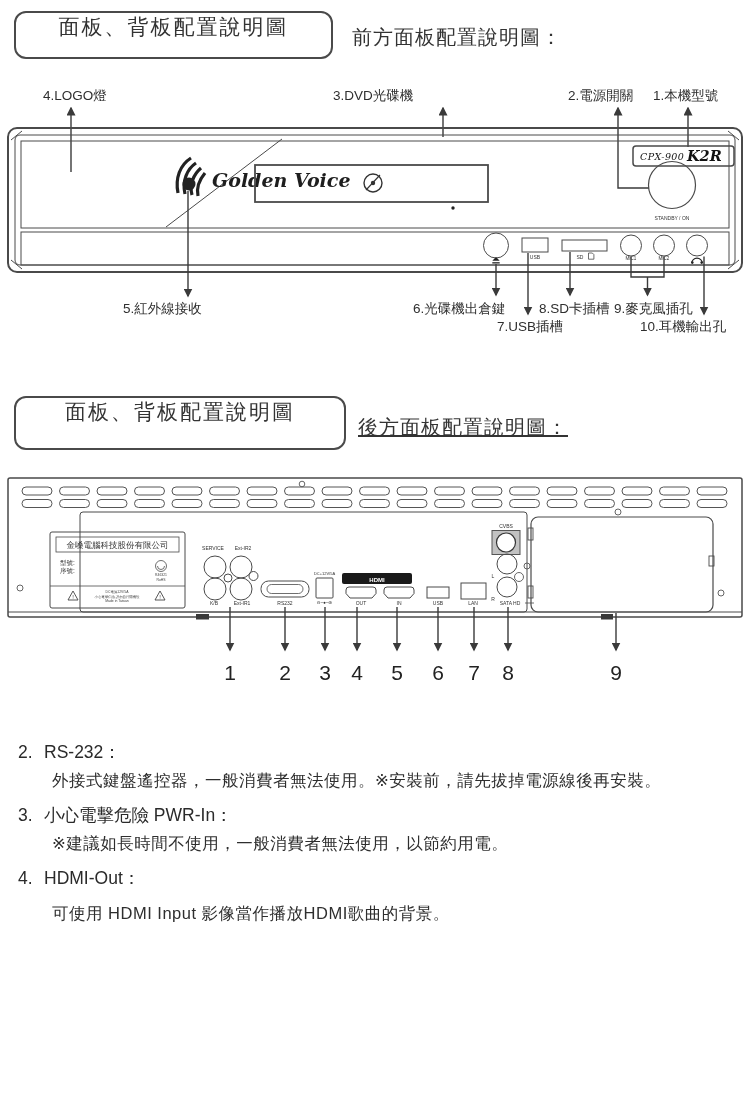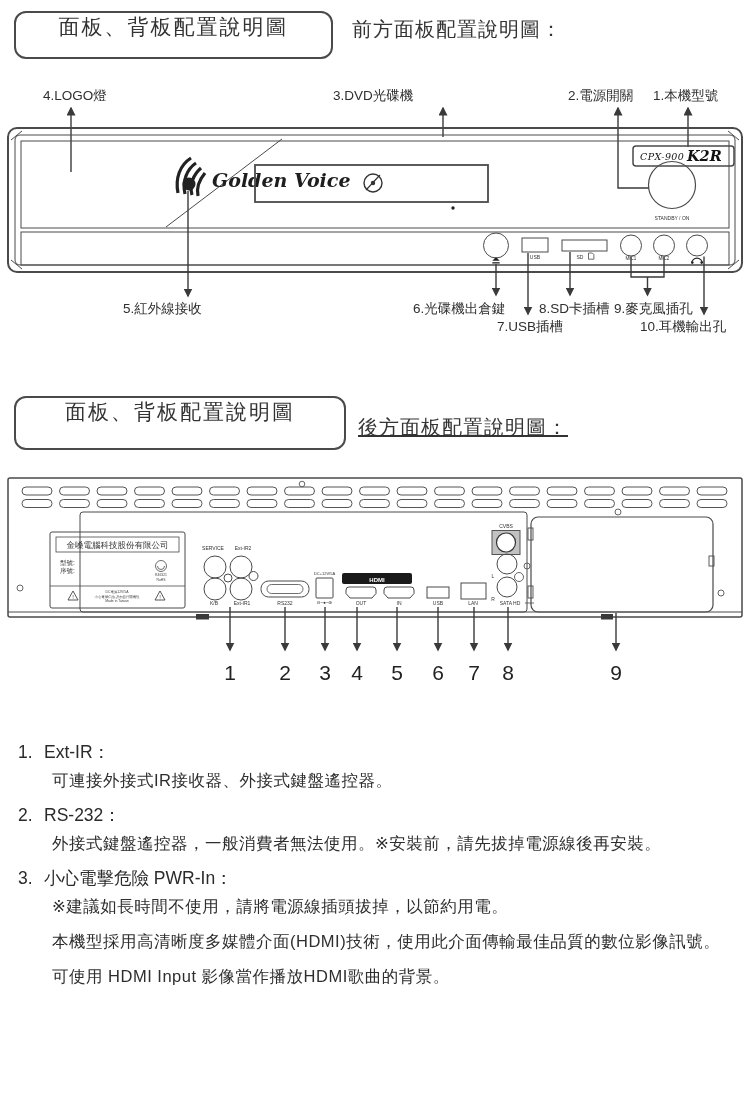--- a/index.html
+++ b/index.html
@@ -27,21 +27,21 @@
   .note-line{font-size:16.5px;line-height:28px;padding-left:34px;color:#2e2e2e;letter-spacing:0.5px;}
 </style>
 </head>
 <body>
 
 <div id="page">
 
   <div class="title-box" style="left:14px;top:11px;width:315px;height:44px;">
     <span>面板、背板配置說明圖</span>
   </div>
-  <div class="subtitle" style="left:352px;top:16px;">前方面板配置說明圖：</div>
+  <div class="subtitle" style="left:352px;top:24px;">前方面板配置說明圖：</div>
 
   <svg width="750" height="285" viewBox="0 0 750 285" style="top:60px;">
     <defs>
       <marker id="ah1" markerWidth="9" markerHeight="9" refX="7.5" refY="4.5" orient="auto" markerUnits="userSpaceOnUse">
         <path d="M0,0 L9,4.5 L0,9 z" fill="#3a3a3a"></path>
       </marker>
     </defs>
 
     <text class="callout" x="43" y="40">4.LOGO燈</text>
     <text class="callout" x="333" y="40">3.DVD光碟機</text>
@@ -324,32 +324,28 @@
       <text class="num" x="397" y="210">5</text>
       <text class="num" x="438" y="210">6</text>
       <text class="num" x="474" y="210">7</text>
       <text class="num" x="508" y="210">8</text>
       <text class="num" x="616" y="210">9</text>
     </g>
   </svg>
 
   <div id="notes">
     <div class="note">
-      <div class="note-head"><span class="note-num">1.</span><span>Ext-IR：</span></div>
-      <div class="note-line">可連接外接式IR接收器、外接式鍵盤遙控器。</div>
-    </div>
-    <div class="note">
       <div class="note-head"><span class="note-num">2.</span><span>RS-232：</span></div>
       <div class="note-line">外接式鍵盤遙控器，一般消費者無法使用。※安裝前，請先拔掉電源線後再安裝。</div>
     </div>
     <div class="note">
       <div class="note-head"><span class="note-num">3.</span><span>小心電擊危險 PWR-In：</span></div>
-      <div class="note-line">※建議如長時間不使用，請將電源線插頭拔掉，以節約用電。</div>
+      <div class="note-line">※建議如長時間不使用，一般消費者無法使用，以節約用電。</div>
     </div>
     <div class="note">
-      <div class="note-line">本機型採用高清晰度多媒體介面(HDMI)技術，使用此介面傳輸最佳品質的數位影像訊號。</div>
+      <div class="note-head"><span class="note-num">4.</span><span>HDMI-Out：</span></div>
     </div>
     <div class="note">
       <div class="note-line">可使用 HDMI Input 影像當作播放HDMI歌曲的背景。</div>
     </div>
   </div>
 
 </div>
 
 </body></html>

